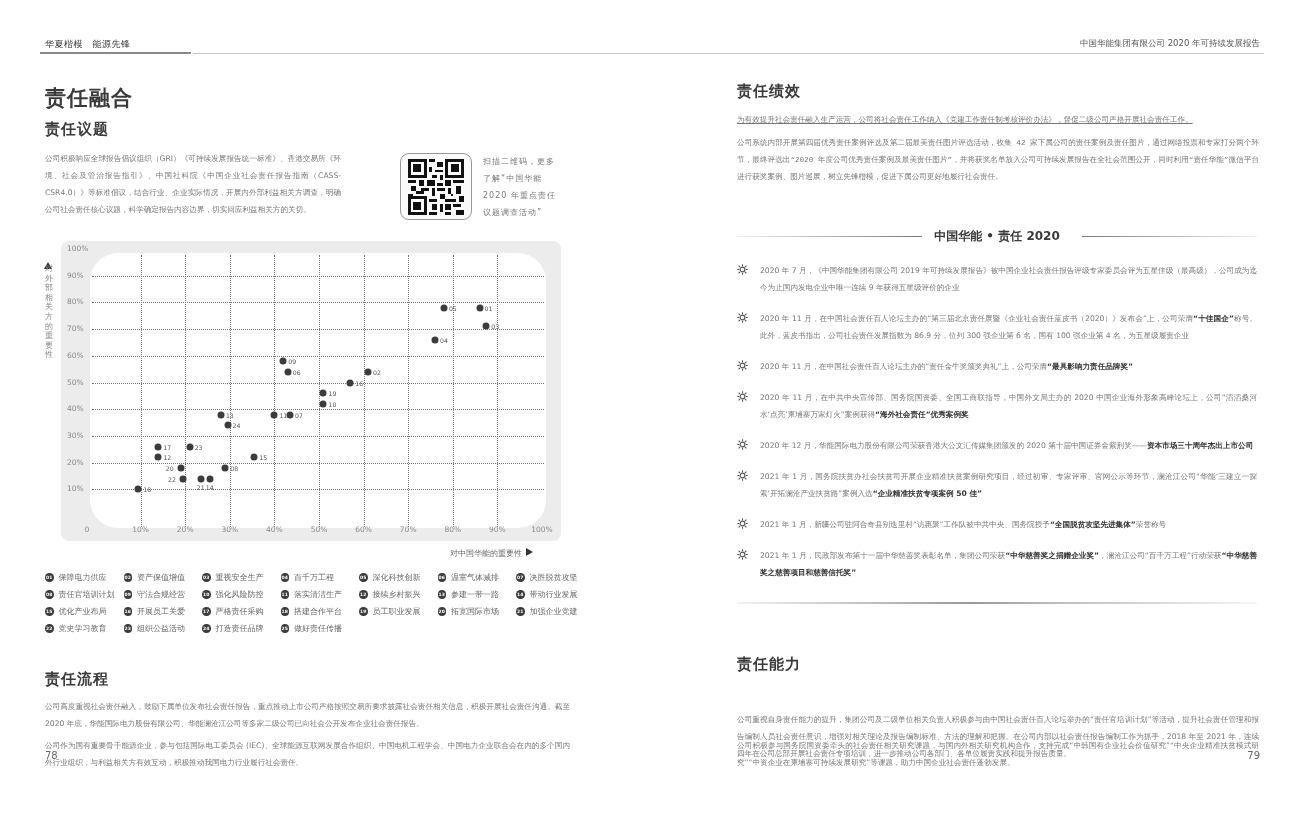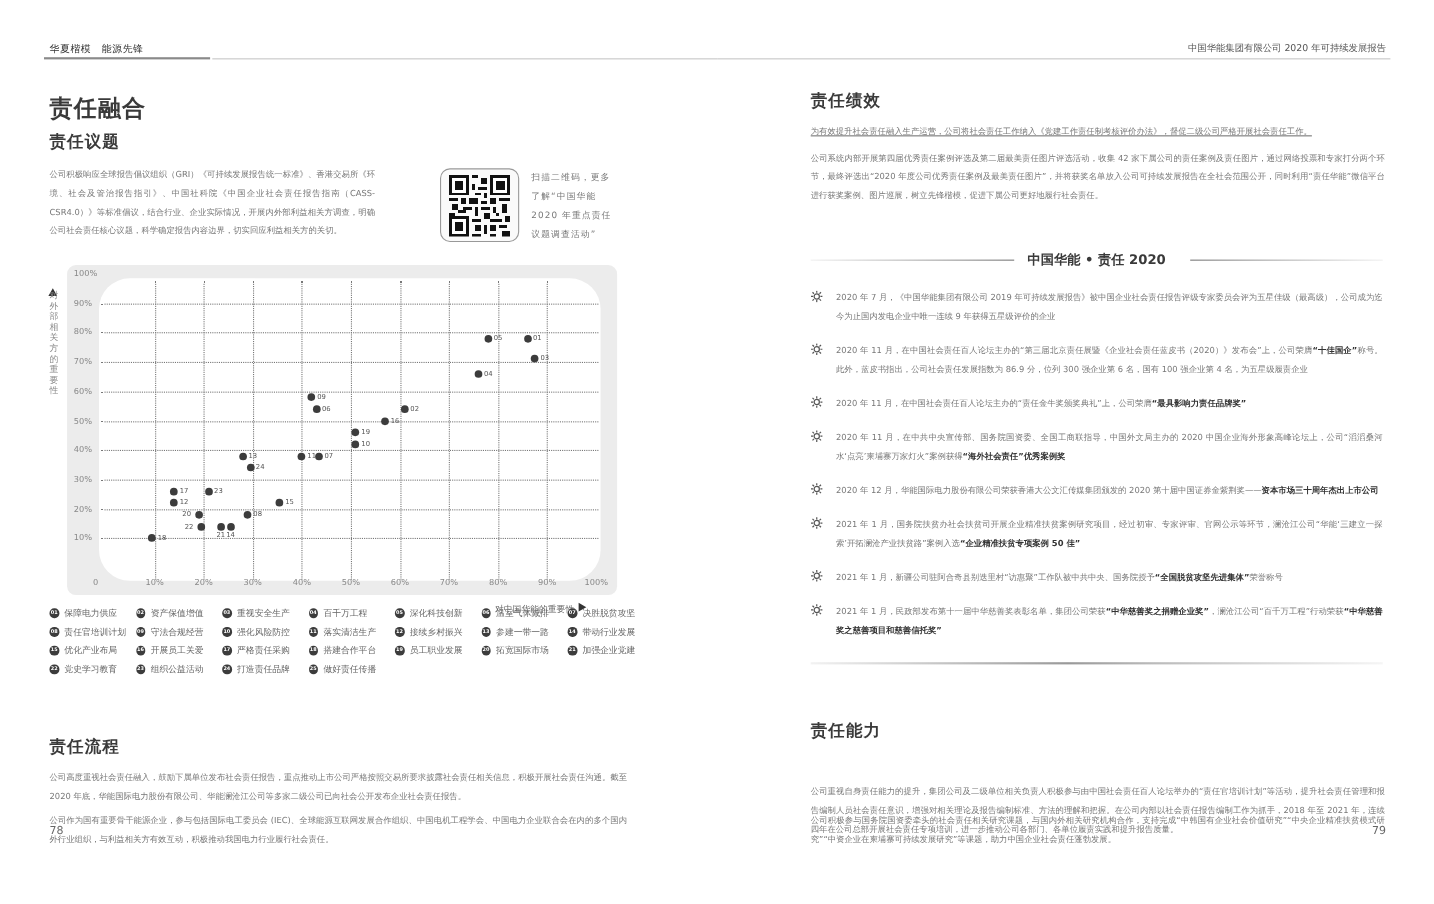--- a/index.html
+++ b/index.html
@@ -31,21 +31,21 @@
   .tick-y { position: absolute; font-size: 7.5px; color: #888; width: 26px; text-align: left; }
   .tick-x { position: absolute; font-size: 7.5px; color: #888; transform: translateX(-50%); }
   .y-title { position: absolute; left: 44px; top: 264px; width: 10px; font-size: 8px; line-height: 9.6px; color: #888; text-align: center; }
   .y-arrow { position: absolute; left: 44px; top: 262px; width: 0; height: 0; border-left: 4px solid transparent; border-right: 4px solid transparent; border-bottom: 7px solid #333; }
   .x-title { position: absolute; left: 450px; top: 548px; font-size: 8px; color: #666; }
   .x-arrow { position: absolute; left: 526px; top: 548px; width: 0; height: 0; border-top: 4.5px solid transparent; border-bottom: 4.5px solid transparent; border-left: 7px solid #333; }
   .dot { position: absolute; width: 7px; height: 7px; border-radius: 50%; background: #3c3c3c; transform: translate(-50%, -50%); }
   .dot-label { position: absolute; font-size: 6.2px; color: #555; transform: translateY(-50%); white-space: nowrap; }
 
   
-  .legend { position: absolute; left: 45px; top: 552px; width: 530px; display: grid; grid-template-columns: repeat(7, 78.5px); row-gap: 6px; text-align: center; }
+  .legend { position: absolute; left: 45px; top: 572px; width: 530px; display: grid; grid-template-columns: repeat(7, 78.5px); row-gap: 6px; text-align: center; }
   .legend-item { display: flex; align-items: center; font-size: 8px; color: #666; height: 11px; white-space: nowrap; }
   .legend-num { display: inline-flex; align-items: center; justify-content: center; width: 8.5px; height: 8.5px; border-radius: 50%; background: #3c3c3c; color: #fff; font-size: 4.5px; font-weight: bold; margin-right: 5px; flex: none; }
 
   .page-num { position: absolute; top: 750px; font-size: 10px; color: #666; }
 
   
   .banner { position: absolute; left: 85px; top: 228px; width: 520px; height: 16px; }
   .banner-line-l { position: absolute; left: 0; top: 8px; width: 185px; height: 1px; background: linear-gradient(to right, #f0f0f0, #777); }
   .banner-line-r { position: absolute; right: 0; top: 8px; width: 175px; height: 1px; background: linear-gradient(to right, #777, #f0f0f0); }
   .banner-title { position: absolute; left: 0; width: 100%; text-align: center; top: 0; font-size: 12px; font-weight: bold; color: #3a3a3a; }
@@ -322,21 +322,21 @@
   <div class="para" style="left:45px; top:737px; width:525px;">公司作为国有重要骨干能源企业，参与包括国际电工委员会 (IEC)、全球能源互联网发展合作组织、中国电机工程学会、中国电力企业联合会在内的多个国内外行业组织，与利益相关方有效互动，积极推动我国电力行业履行社会责任。</div>
   <div class="page-num" style="left:45px;">78</div>
 </div>
 
 <div class="page page-right">
   <div class="rule-right-thin"></div>
   <div class="running-head-right">中国华能集团有限公司 2020 年可持续发展报告</div>
 
   <div class="h2" style="left:85px; top:82px;">责任绩效</div>
   <div class="para" style="left:85px; top:111px; width:522px;text-decoration:underline;">为有效提升社会责任融入生产运营，公司将社会责任工作纳入《党建工作责任制考核评价办法》，督促二级公司严格开展社会责任工作。</div>
-  <div class="para" style="left:85px; top:135px; width:522px;">公司系统内部开展第四届优秀责任案例评选及第二届最美责任图片评选活动，收集 42 家下属公司的责任案例及责任图片，通过网络投票和专家打分两个环节，最终评选出“2020 年度公司优秀责任案例及最美责任图片”，并将获奖名单放入公司可持续发展报告在全社会范围公开，同时利用“责任华能”微信平台进行获奖案例、图片巡展，树立先锋楷模，促进下属公司更好地履行社会责任。</div>
+  <div class="para" style="left:85px; top:135px; width:522px;font-family:Liberation Mono, monospace;">公司系统内部开展第四届优秀责任案例评选及第二届最美责任图片评选活动，收集 42 家下属公司的责任案例及责任图片，通过网络投票和专家打分两个环节，最终评选出“2020 年度公司优秀责任案例及最美责任图片”，并将获奖名单放入公司可持续发展报告在全社会范围公开，同时利用“责任华能”微信平台进行获奖案例、图片巡展，树立先锋楷模，促进下属公司更好地履行社会责任。</div>
 
   <div class="banner">
     <div class="banner-line-l"></div>
     <div class="banner-title">中国华能 • 责任 2020</div>
     <div class="banner-line-r"></div>
   </div>
 
   <div class="awards" id="awards">
       <div class="award"><span class="award-icon"><svg width="11" height="11" viewBox="0 0 12 12">
             <g fill="none" stroke="#555" stroke-width="1.2">

